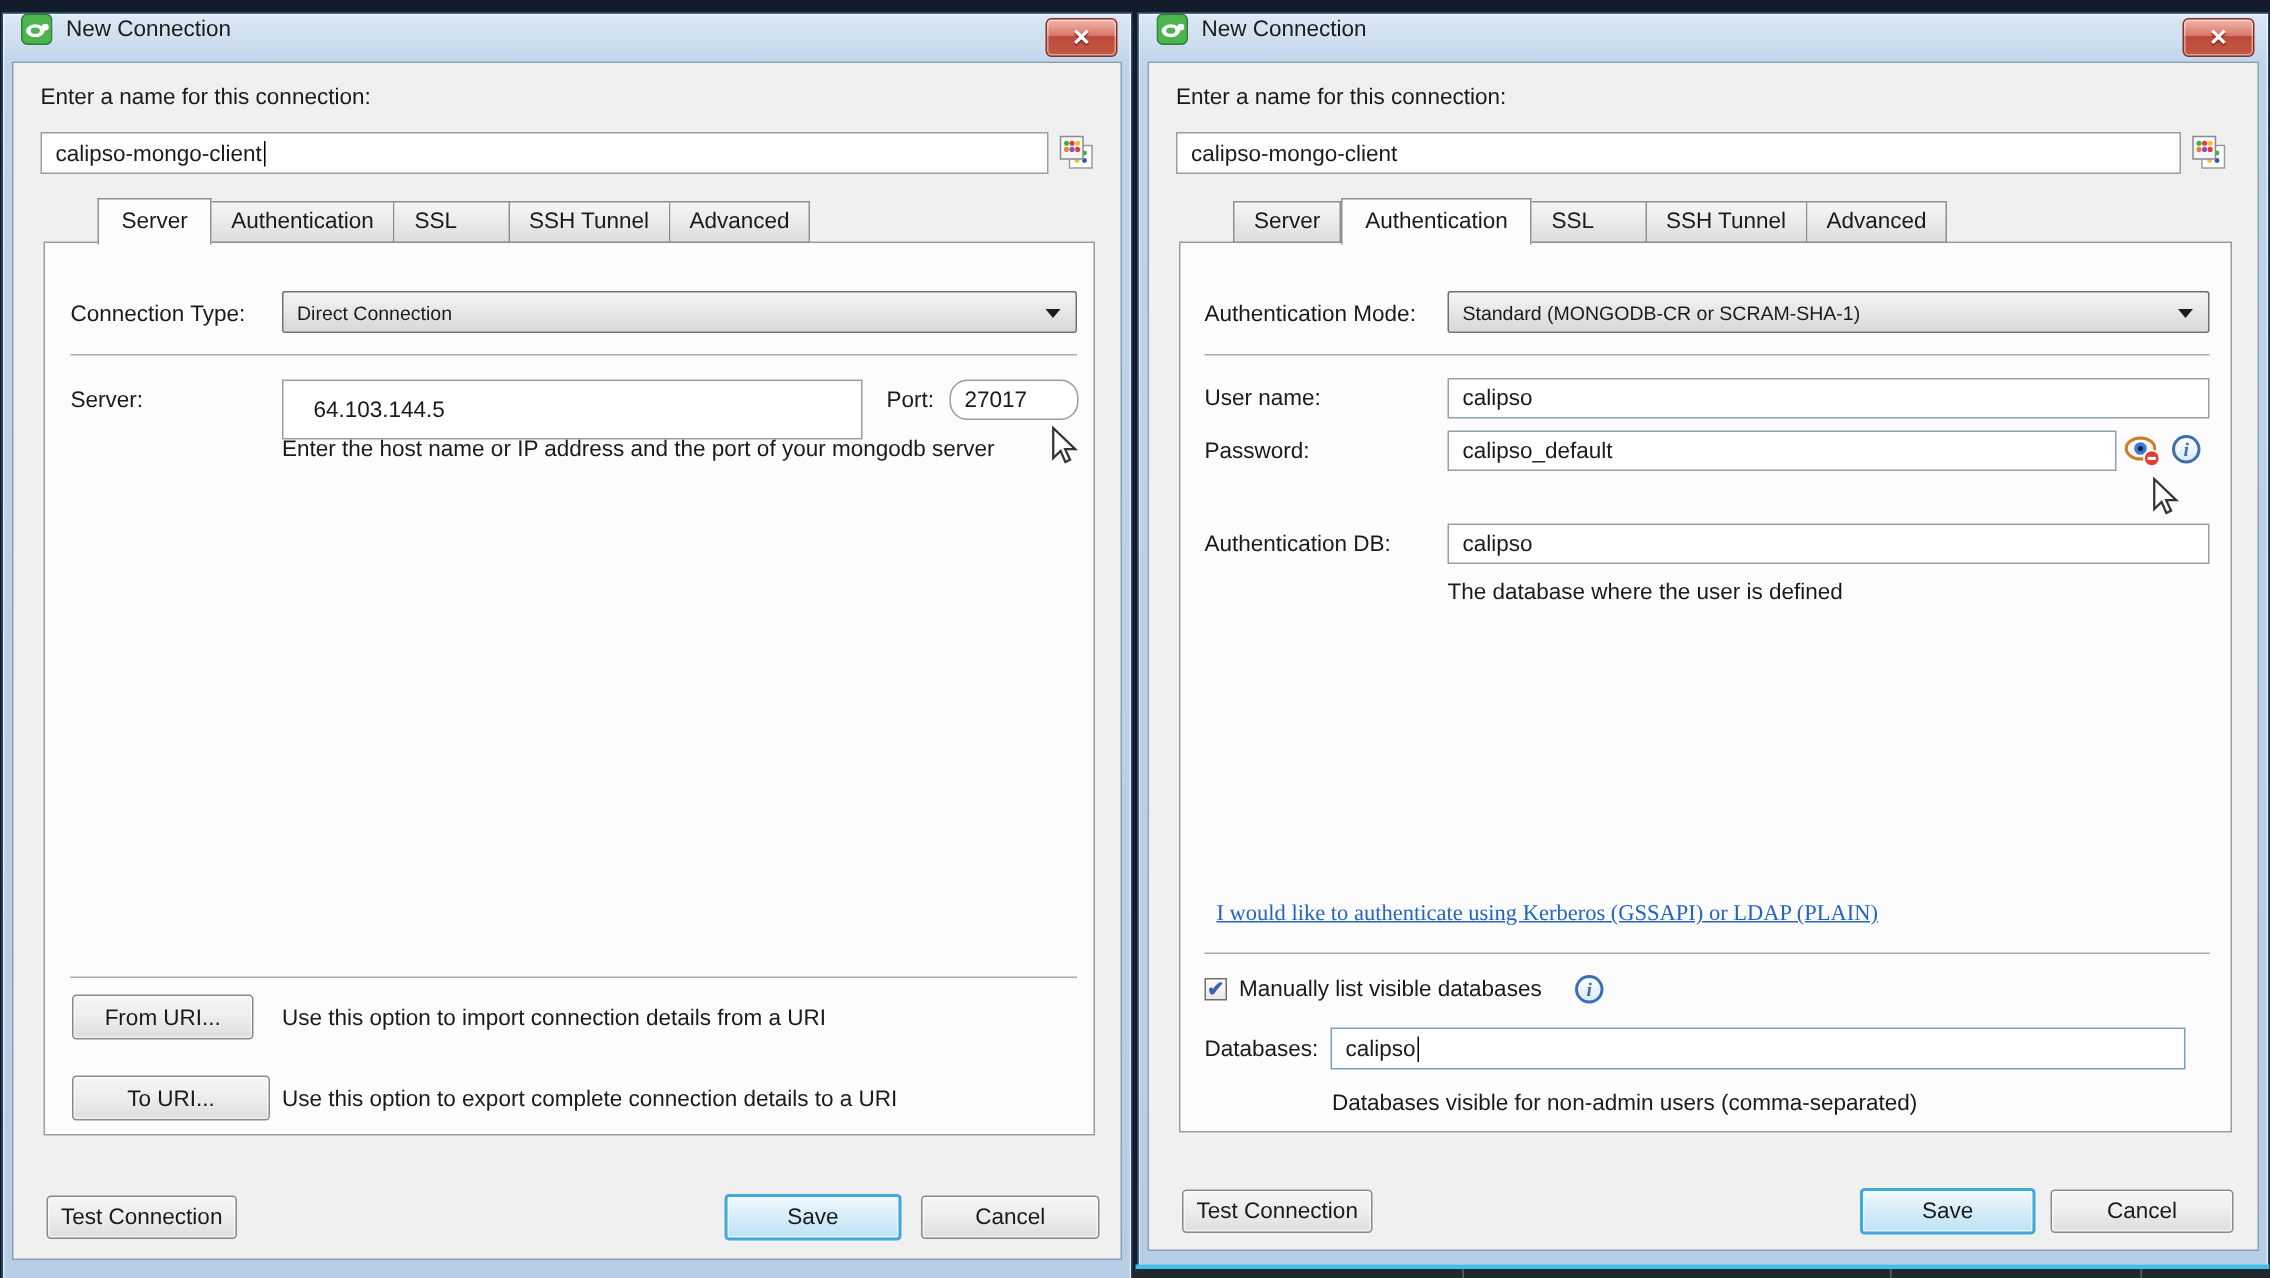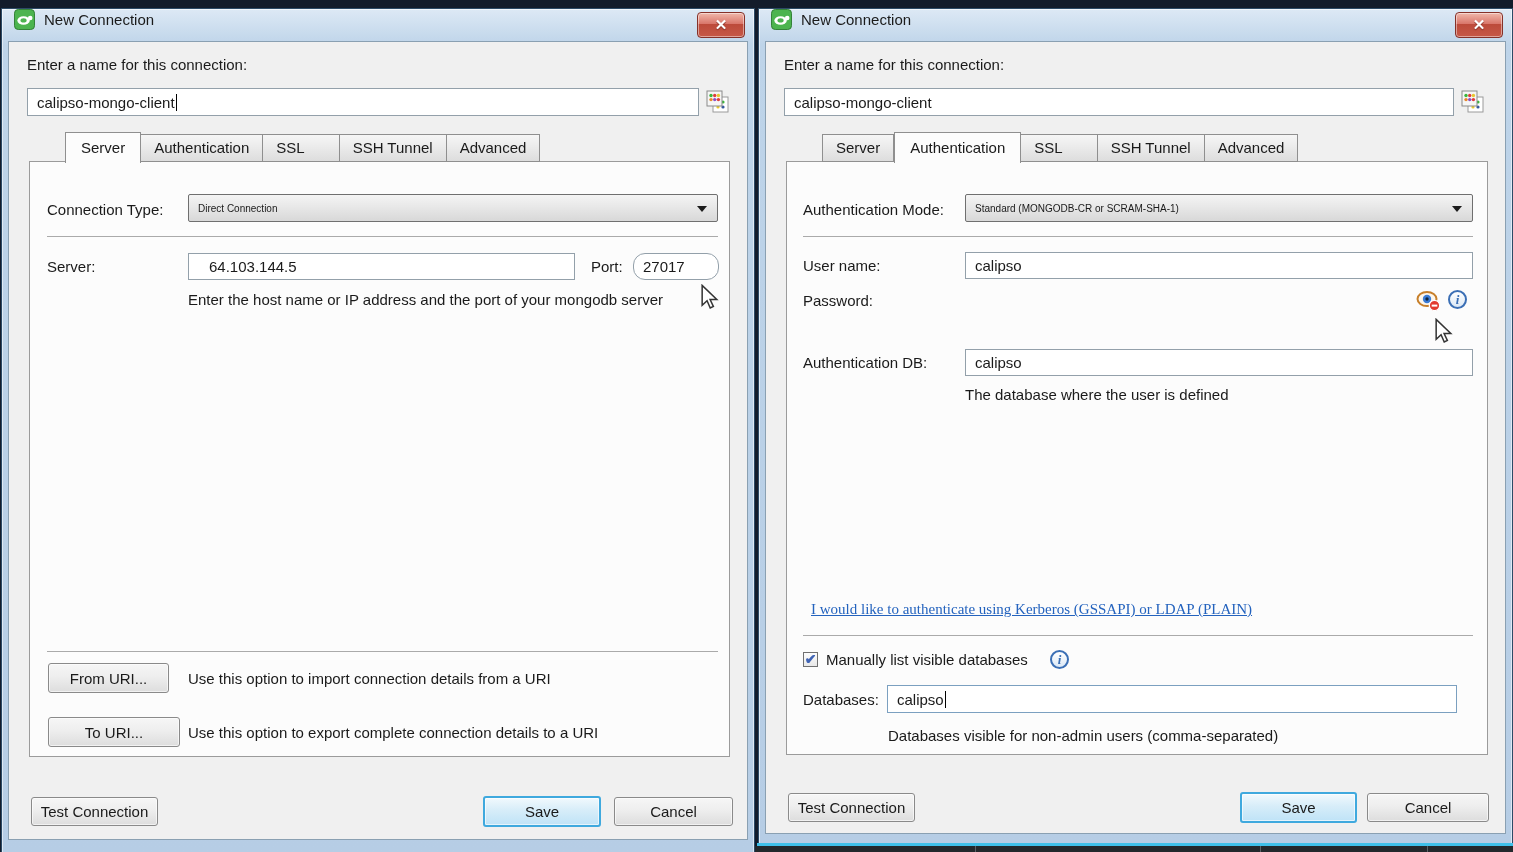--- a/index.html
+++ b/index.html
@@ -44,21 +44,21 @@
   .caret{width:1px;height:17px;background:#000;margin-left:1px;}
   input.field{
     position:absolute;background:#fff;border:1px solid #93a0aa;
     font-size:15px;color:#1a1a1a;font-family:"Liberation Sans",sans-serif;
     padding:0 6px 0 9px;box-sizing:border-box;outline:none;
   }
   .combobox{
     position:absolute;box-sizing:border-box;
     background:linear-gradient(#f4f4f4,#e8e8e8 45%,#d8d8d8);
     border:1px solid #6f6f6f;border-radius:2px;
-    font-size:10px;color:#1a1a1a;
+    font-size:13px;color:#1a1a1a;
     display:flex;align-items:center;padding-left:9px;
   }
   .combo-arrow{
     position:absolute;right:10px;top:50%;margin-top:-2px;
     width:0;height:0;border-left:5px solid transparent;border-right:5px solid transparent;
     border-top:6px solid #1c1c1c;
   }
   .sep{position:absolute;height:1px;background:#aaaaaa;}
   .tabbar{position:absolute;display:flex;align-items:flex-end;z-index:3;height:31px;padding-left:36px;}
   .tab{
@@ -151,21 +151,21 @@
     </div>
     <div class="panel" style="left:20px;top:119px;width:699px;height:594px;">
       <div class="lbl" style="left:17px;top:39px;">Connection Type:</div>
       <div class="combobox" style="left:158px;top:32px;width:530px;height:28px;">
         <span>Direct Connection</span>
         <span class="combo-arrow"></span>
       </div>
       <div class="sep" style="left:17px;top:74px;width:671px;"></div>
 
       <div class="lbl" style="left:17px;top:96px;">Server:</div>
-      <input class="field" style="left: 158px; top: 91px; width: 387px; height: 27px; padding-left: 20px;" readonly="" value="64.103.144.5">
+      <input class="field" style="left: 158px; top: 91px; width: 387px; height: 40px; padding-left: 20px;" readonly="" value="64.103.144.5">
       <div class="lbl" style="left:561px;top:96px;">Port:</div>
       <input class="field" style="left: 603px; top: 91px; width: 86px; height: 27px; border-radius: 12px;" readonly="" value="27017">
       <div class="help" style="left:158px;top:129px;">Enter the host name or IP address and the port of your mongodb server</div>
 
       <svg class="icon-abs" style="left:668px;top:122px;" width="22" height="26" viewBox="0 0 13 19">
         <path d="M1.5 1 L1.5 15.6 L5.1 12.2 L7.4 17.5 L9.7 16.4 L7.3 11.3 L12.2 11.3 Z" fill="#fff" stroke="#333" stroke-width="1.1"></path>
       </svg>
 
       <div class="sep" style="left:17px;top:489px;width:671px;"></div>
       <div class="btn" style="left:18px;top:501px;width:121px;height:30px;">From URI...</div>
@@ -221,20 +221,21 @@
       <div class="combobox" style="left:178px;top:32px;width:508px;height:28px;">
         <span>Standard (MONGODB-CR or SCRAM-SHA-1)</span>
         <span class="combo-arrow"></span>
       </div>
       <div class="sep" style="left:16px;top:74px;width:670px;"></div>
 
       <div class="lbl" style="left:16px;top:95px;">User name:</div>
       <input class="field" style="left: 178px; top: 90px; width: 508px; height: 27px;" readonly="" value="calipso">
 
       <div class="lbl" style="left:16px;top:130px;">Password:</div>
+      <input class="field" style="left: 178px; top: 125px; width: 446px; height: 27px;" readonly="" value="calipso_default">
       <svg class="icon-abs" style="left:629px;top:127px;" width="26" height="24" viewBox="0 0 26 24">
         <ellipse cx="11" cy="10" rx="9.5" ry="7" fill="#fdf6ec" stroke="#c77f2a" stroke-width="2"></ellipse>
         <circle cx="11" cy="10" r="4.2" fill="#3a7bd5"></circle>
         <circle cx="11" cy="10" r="1.7" fill="#10243c"></circle>
         <circle cx="18.5" cy="16.5" r="5.2" fill="#e23b30" stroke="#fff" stroke-width="1.2"></circle>
         <rect x="15.7" y="15.6" width="5.6" height="2" fill="#fff"></rect>
       </svg>
       <span class="info-icon" style="left:661px;top:128px;">i</span>
 
       <svg class="icon-abs" style="left:645px;top:156px;" width="22" height="26" viewBox="0 0 13 19">

